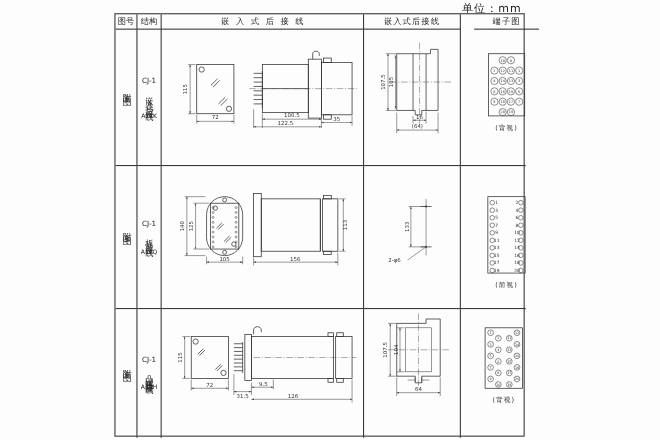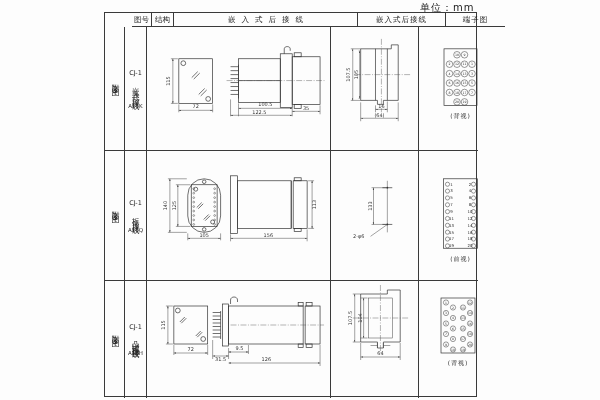--- a/index.html
+++ b/index.html
@@ -3,21 +3,21 @@
 <meta charset="utf-8">
 <style>
   html,body{margin:0;padding:0;}
   .page{position:relative;width:600px;height:400px;background:#fdfdfd;
         font-family:"DejaVu Sans","Liberation Sans",sans-serif;color:#222;overflow:hidden;}
   .unit{position:absolute;left:420px;top:1px;font-size:10px;letter-spacing:1px;color:#222;}
   .tbl{position:absolute;left:104px;top:12px;width:373px;height:385px;border:1px solid #3a3a3a;box-sizing:border-box;}
   .cell{position:absolute;box-sizing:border-box;display:flex;align-items:center;justify-content:center;}
   .bR{border-right:1px solid #3a3a3a;}
   .bB{border-bottom:1px solid #3a3a3a;}
-  .hdr{font-size:7.5px;color:#222;white-space:nowrap;margin-left:27px;}
+  .hdr{font-size:7.5px;color:#222;white-space:nowrap;}
   .sp3{letter-spacing:6px;text-indent:6px;}
   .sp1{letter-spacing:1px;}
   .vtext{writing-mode:vertical-rl;text-orientation:upright;font-size:8px;letter-spacing:4px;line-height:1;}
   .structcell{flex-direction:column;gap:4px;}
   .model{font-size:6.5px;text-align:center;}
   .vname{writing-mode:vertical-rl;text-orientation:upright;font-size:7.5px;letter-spacing:3px;line-height:1;}
   .code{font-size:5.5px;}
   svg{display:block;width:100%;height:100%;font-family:"DejaVu Sans",sans-serif;}
   .ln{stroke:#333;stroke-width:0.7;fill:none;}
   .lnthin{stroke:#444;stroke-width:0.5;fill:none;}
@@ -44,21 +44,21 @@
 
 <div class="page">
   <div class="unit">单位：mm</div>
 
   <div class="tbl">
 
     <div class="cell bR bB hdr" style="left:0;top:0;width:20px;height:14px">图号</div>
     <div class="cell bR bB hdr" style="left:20px;top:0;width:22px;height:14px">结构</div>
     <div class="cell bR bB hdr sp3" style="left:42px;top:0;width:184px;height:14px">嵌入式后接线</div>
     <div class="cell bR bB hdr sp1" style="left:226px;top:0;width:88px;height:14px">嵌入式后接线</div>
-    <div class="cell bB hdr sp1" style="left:314px;top:0;width:59px;height:14px">端子图</div>
+    <div class="cell bB hdr sp1" style="left:326px;top:0;width:59px;height:14px">端子图</div>
 
     <div class="cell bR bB" style="left:0;top:14px;width:20px;height:124px">
       <span class="vtext">附图3</span>
     </div>
     <div class="cell bR bB structcell" style="left:20px;top:14px;width:22px;height:124px">
       <span class="model">CJ-1</span>
       <span class="vname">嵌入式后接线</span>
       <span class="code">A11K</span>
     </div>
 

